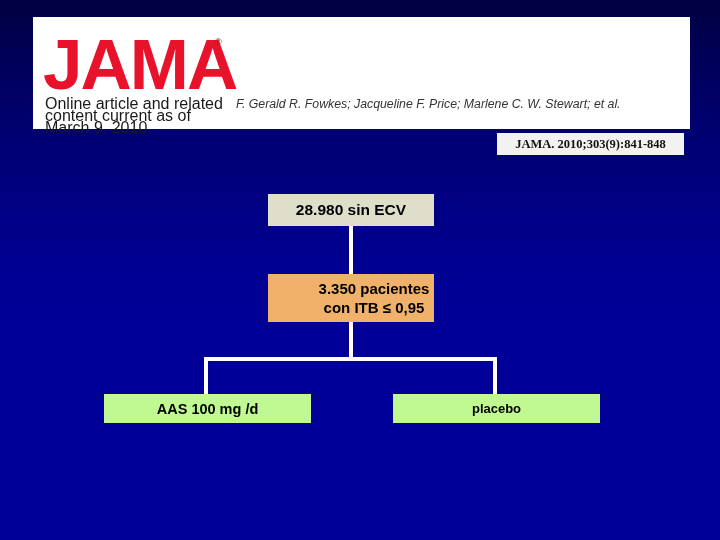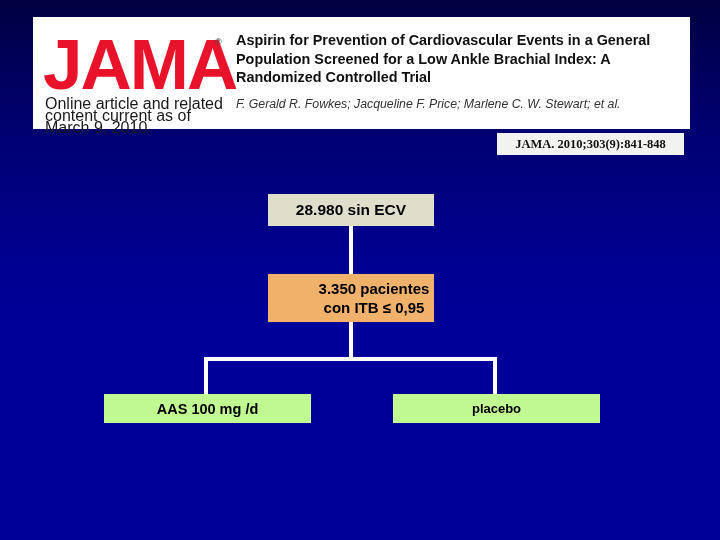--- a/index.html
+++ b/index.html
@@ -229,21 +229,20 @@
 
   <div id="header-banner">
 
     <div id="jama-logo-block">
       <div id="jama-wordmark" style="color: rgb(232, 18, 43);">JAMA</div>
       <div id="jama-registered">®</div>
       <div id="jama-subtext">Online article and related content current as of March 9, 2010.</div>
     </div>
 
     <div id="article-block">
-      <div id="article-title">Aspirin for Prevention of Cardiovascular Events in a General Population Screened for a Low Ankle Brachial Index: A Randomized Controlled Trial</div>
       <div id="article-authors">F. Gerald R. Fowkes; Jacqueline F. Price; Marlene C. W. Stewart; et al.</div>
     </div>
 
   </div>
 
   <div id="citation-chip">
     <span id="citation-text">JAMA. 2010;303(9):841-848</span>
   </div>
 
   <div id="flowchart">

